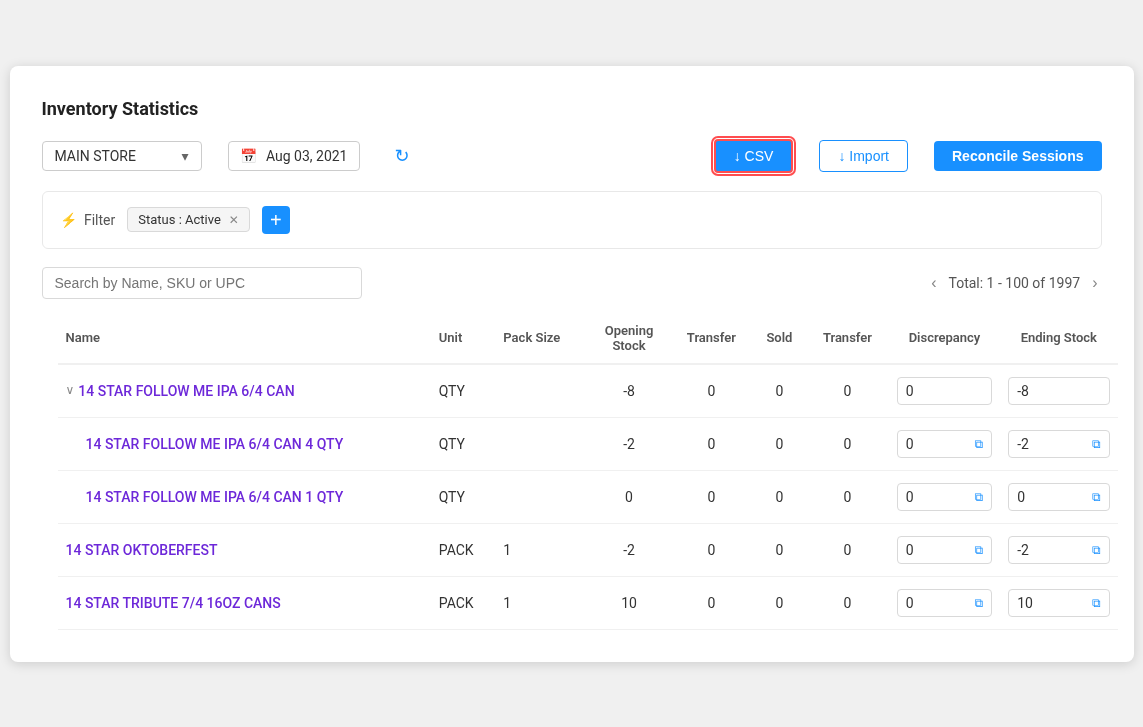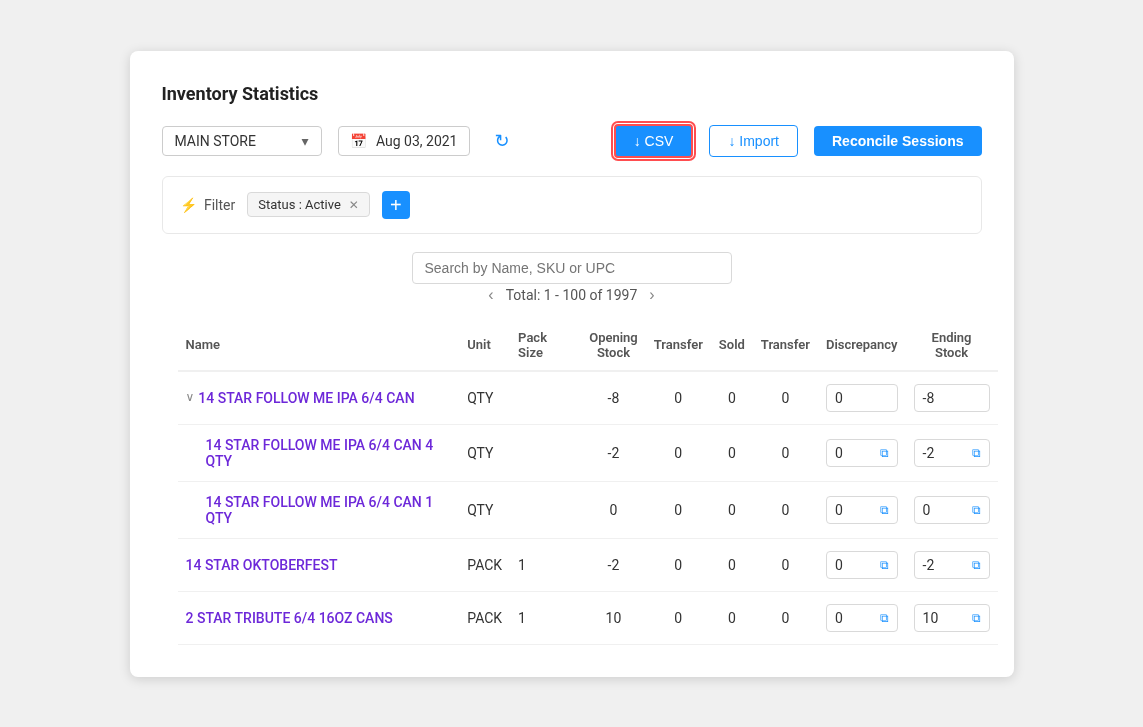--- a/index.html
+++ b/index.html
@@ -10,34 +10,34 @@
       justify-content: center;
       align-items: center;
       min-height: 100vh;
       font-size: 14px;
       color: #333;
     }
     .window {
       background: #fff;
       border-radius: 8px;
       box-shadow: 0 2px 12px rgba(0,0,0,0.15);
-      width: 884px;
+      width: 1124px;
       padding: 32px;
       overflow: hidden;
     }
     .page-title {
       font-size: 18px;
       font-weight: 700;
       color: #222;
       margin-bottom: 20px;
     }
     .toolbar {
       display: flex;
       align-items: center;
-      gap: 16px;
+      gap: 26px;
       margin-bottom: 18px;
     }
     .store-select {
       display: flex;
       align-items: center;
       border: 1px solid #ccc;
       border-radius: 4px;
       padding: 6px 12px;
       background: #fff;
       cursor: pointer;
@@ -155,21 +155,20 @@
       display: flex;
       align-items: center;
       justify-content: center;
       line-height: 1;
     }
     .search-row {
       display: flex;
       align-items: center;
       justify-content: space-between;
       margin-bottom: 14px;
-      flex-direction: column;
     }
     .search-input {
       border: 1px solid #d9d9d9;
       border-radius: 4px;
       padding: 7px 12px;
       font-size: 14px;
       width: 320px;
       color: #888;
       outline: none;
     }
@@ -407,21 +406,21 @@
         <div class="editable-cell">
               <span>-2</span>
               <span class="ext-icon">⧉</span>
             </div>
       </td>
     </tr>
         <tr>
       <td class="link-cell ">
         <div class="name-cell-wrap">
 
-          <a href="#">2 STAR TRIBUTE 6/4 16OZ CANS</a>
+          <a href="#">14 STAR TRIBUTE 7/4 16OZ CANS</a>
         </div>
       </td>
       <td>PACK</td>
       <td>1</td>
       <td class="center" style="text-align:center">10</td>
       <td class="center" style="text-align:center">0</td>
       <td class="center" style="text-align:center">0</td>
       <td class="center" style="text-align:center">0</td>
       <td>
         <div class="editable-cell">

